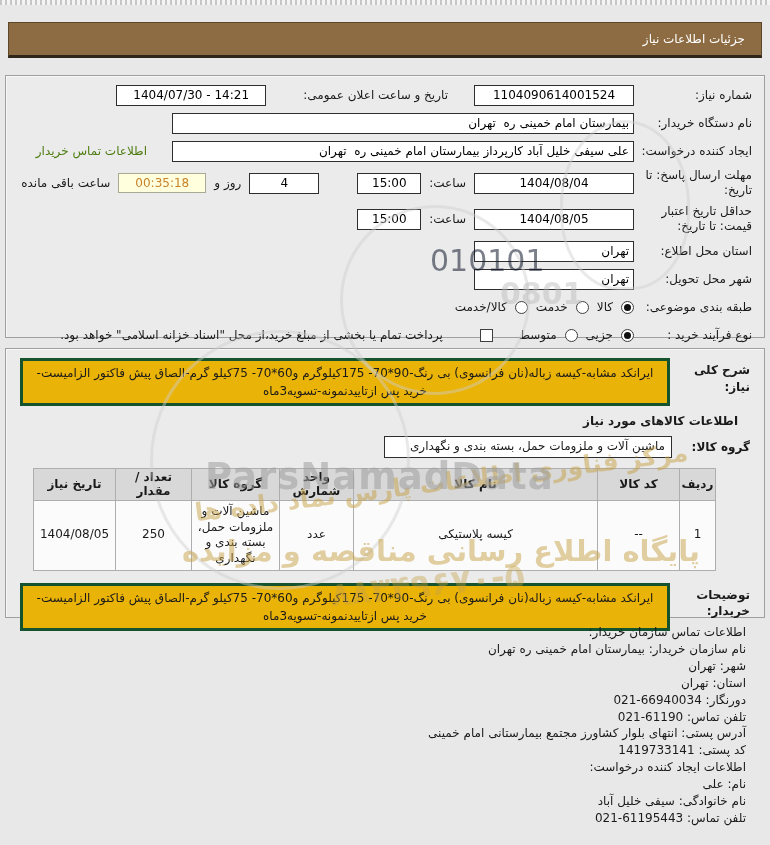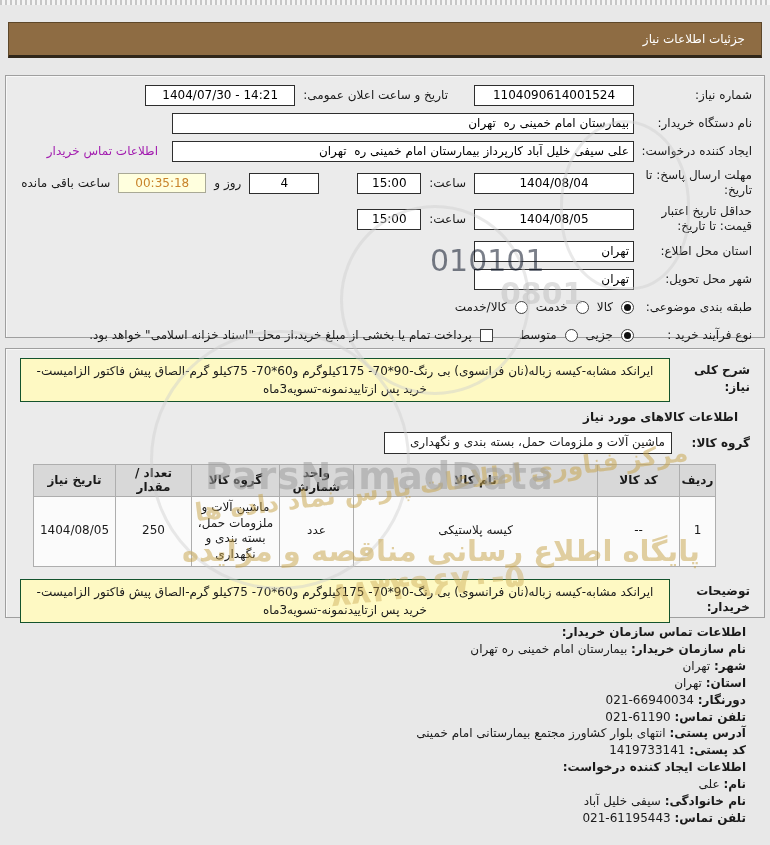--- a/index.html
+++ b/index.html
@@ -34,23 +34,23 @@
   .flabel{ flex:0 0 118px; padding-left:6px; line-height:1.25; }
   .fcontent{ flex:1; display:flex; align-items:center; gap:8px; flex-wrap:nowrap; }
 
   .tbox{
     background:#fff; border:1px solid #2e2e2e; height:21px;
     font-family:inherit; font-size:12px; padding:0 4px; direction:rtl;
   }
   .tbox.center{ text-align:center; }
   .w160{ width:160px; } .w150{ width:150px; } .w462{ width:462px; }
   .w64{ width:64px; } .w70{ width:70px; }
-  .gap18{ margin-right:18px; } .gap30{ margin-right:30px; }
-
-  .link{ color:#a21caf; cursor:pointer; margin-right:6px; }
+  .gap18{ margin-right:18px;margin-left:29px; } .gap30{ margin-right:30px; }
+
+  .link{ color:#4d7c0f; cursor:pointer; margin-right:17px; }
 
   .countdown{
     width:88px; height:20px; background:#ffffde; border:1px solid #a9a996;
     color:#c8832a; display:flex; align-items:center; justify-content:center;
     direction:ltr; font-size:12px;
   }
   .radio{
     width:13px; height:13px; border:1px solid #3f3f3f; border-radius:50%;
     background:#fff; position:relative; flex:0 0 13px; display:inline-block;
   }
@@ -59,41 +59,41 @@
     background:#101010; border-radius:50%;
   }
   .checkbox{
     width:13px; height:13px; border:1px solid #3f3f3f; background:#fff; flex:0 0 13px;
   }
   .optlabel{ margin-left:0; }
 
   .desc-row{ display:flex; align-items:flex-start; margin:3px 2px 8px 2px; }
   .desc-label{ flex:0 0 80px; font-weight:bold; padding-left:4px; line-height:1.4; padding-top:4px; }
   .desc-box{
-    flex:1; background:#fef9c3; border:1px solid #14532d; min-height:42px;
+    flex:1; background:#eab308; border:3px solid #14532d; min-height:42px;
     text-align:center; padding:3px 8px; line-height:1.5;
   }
   .sec-heading{ font-weight:bold; margin:6px 14px 8px 0; }
   .group-row{ display:flex; align-items:center; margin:0 2px 10px 2px; }
   .group-label{ flex:0 0 78px; font-weight:bold; }
   .group-box{
     width:288px; background:#fff; border:1px solid #2e2e2e;
     padding:2px 6px; line-height:1.3;
   }
   table.items{
     table-layout:fixed; width:682px; border-collapse:collapse;
     margin:0 36px 12px auto; background:#fdfdfd; border:1px solid #8d8d8d;
   }
   table.items th, table.items td{ border:1px solid #aeaeae; text-align:center; vertical-align:middle; font-size:12px; }
   table.items th{ background:#d8d8d8; font-weight:bold; height:32px; }
   table.items td{ height:70px; line-height:1.3; padding:2px; background:#fbfbfb; }
 
   .contact{ position:absolute; top:626px; right:24px; left:24px; line-height:1.16; }
   .cline{ margin-bottom:3px; }
-  .cline .lbl{ font-weight:bold; }
+  .cline .lbl{ font-weight:normal; }
 
   .wm{ position:absolute; pointer-events:none; z-index:6; }
   .wm-brand{ top:455px; left:205px; direction:ltr; font-size:37px; font-weight:bold; color:#9f9f9f; opacity:.55; letter-spacing:1px; }
   .wm-fa1{ top:468px; right:80px; font-size:25px; font-weight:bold; color:#c6a247; opacity:.5; transform:rotate(-7deg); }
   .wm-fa2{ top:534px; right:70px; font-size:29px; font-weight:bold; color:#c6a247; opacity:.5; }
   .wm-phone{ top:565px; left:330px; direction:ltr; font-size:33px; font-weight:bold; color:#c6a247; opacity:.4; transform:rotate(-6deg); }
   .wm-digits1{ top:243px; left:430px; direction:ltr; font-size:30px; font-weight:normal; color:#0f172a; opacity:.55; }
   .wm-digits2{ top:276px; left:500px; direction:ltr; font-size:30px; font-weight:bold; color:#b9b9b9; opacity:.45; }
   .wm-circle{ border:3px solid #cfcfcf; border-radius:50%; opacity:.45; }
   #wmc1{ top:205px; left:340px; width:190px; height:190px; }

